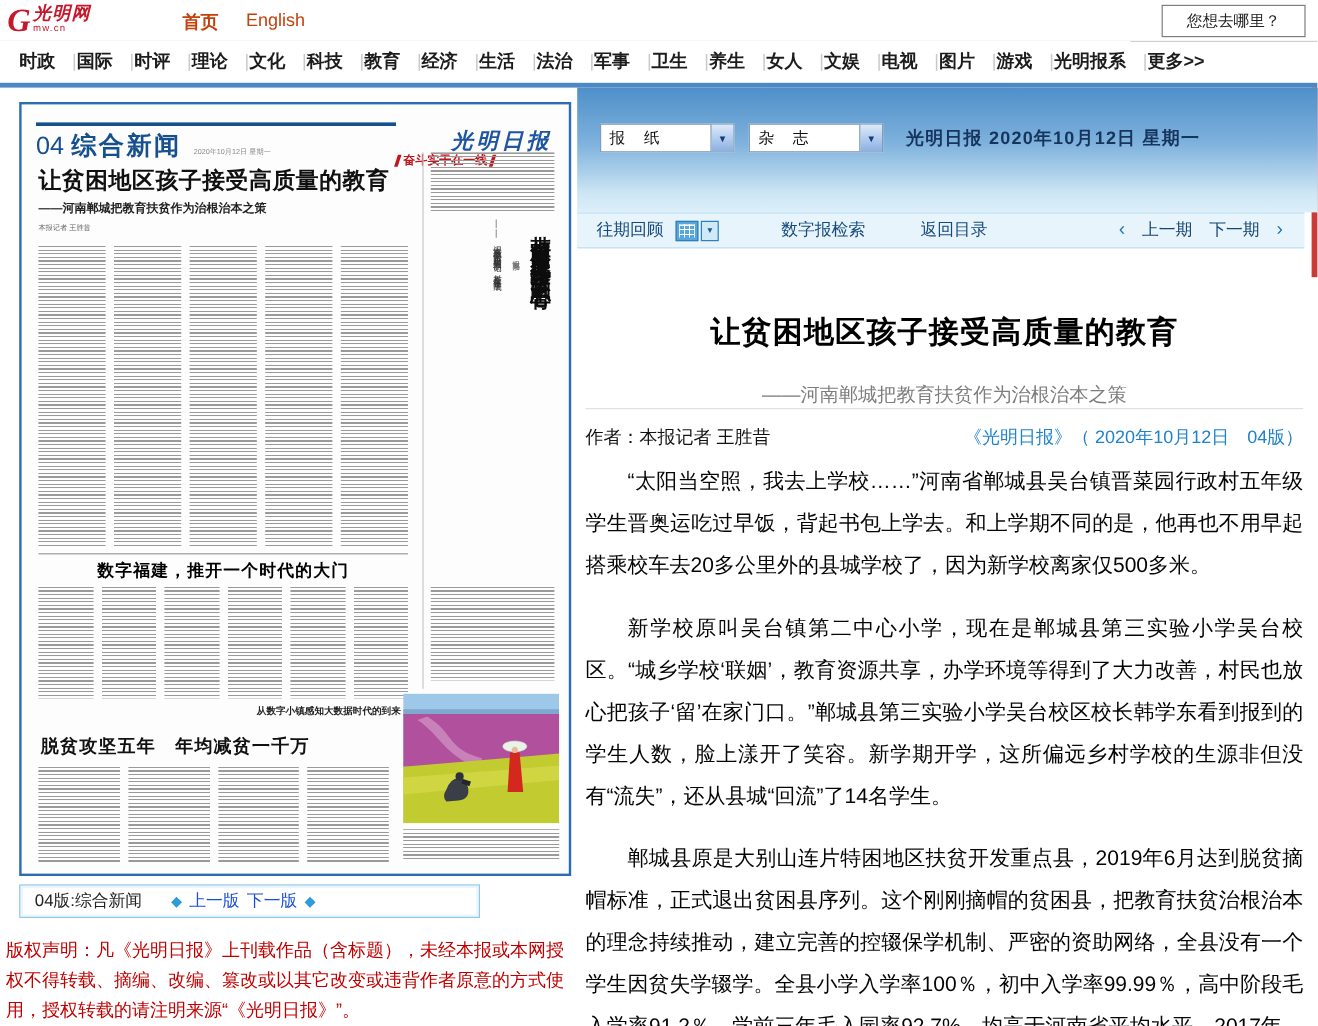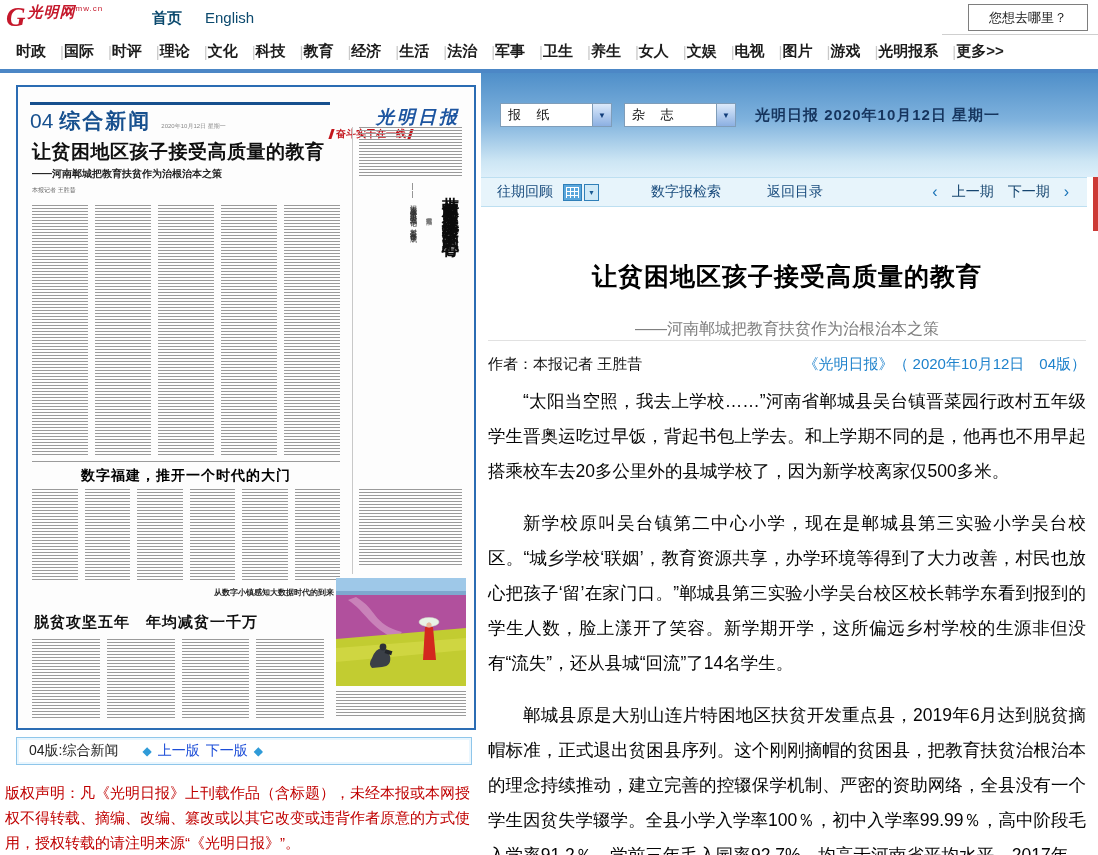--- a/index.html
+++ b/index.html
@@ -6,24 +6,24 @@
   body{
     width:1098px;height:855px;position:relative;overflow:hidden;
     background:#ffffff;
     font-family:"Liberation Sans","DejaVu Sans",sans-serif;
     -webkit-font-smoothing:antialiased;
   }
   
   .topbar{position:absolute;left:0;top:0;width:1098px;height:34px;background:#fff;border-bottom:1px solid #cfcfcf;}
   .logo{position:absolute;left:6px;top:2px;display:flex;align-items:flex-start;cursor:pointer;}
   .logo-g{color:#c5182b;font-size:27px;font-weight:bold;font-family:"Liberation Serif","DejaVu Serif",serif;font-style:italic;line-height:30px;}
-  .logo-stack{display:flex;margin-left:2px;margin-top:2px;}
+  .logo-stack{display:flex;flex-direction:column;margin-left:2px;margin-top:2px;}
   .logo-name{color:#c5182b;font-size:15px;font-weight:bold;font-style:italic;letter-spacing:1px;line-height:15px;}
   .logo-sub{color:#c5182b;font-size:8px;letter-spacing:1px;line-height:9px;}
-  .top-link{position:absolute;top:9px;color:#0c4a6e;font-size:15px;font-weight:bold;text-decoration:none;cursor:pointer;}
+  .top-link{position:absolute;top:9px;color:#c2410c;font-size:15px;font-weight:bold;text-decoration:none;cursor:pointer;}
   .top-home{left:152px;}
   .top-english{left:205px;font-weight:normal;}
   .searchbox{position:absolute;right:10px;top:4px;width:118px;height:25px;border:1px solid #7e7e7e;
     display:flex;align-items:center;justify-content:center;font-size:13px;color:#222;cursor:pointer;background:#fff;}
   
   .navbar{position:absolute;left:0;top:34px;width:942px;height:35px;background:#fff;
     display:flex;align-items:center;justify-content:space-between;box-sizing:border-box;padding:0 16px;}
   .nav-item{font-size:15px;font-weight:bold;color:#1c1c1c;white-space:nowrap;cursor:pointer;display:flex;align-items:center;}
   .nav-item:not(:last-child)::after{content:"|";color:#c9c9c9;font-weight:normal;margin-left:14px;}
   .navline{position:absolute;left:0;top:69px;width:1098px;height:4px;background:#4c87c6;}
@@ -58,21 +58,21 @@
   .np-right .tx-top{height:50px;background:repeating-linear-gradient(#9a9a9a 0 1px,transparent 1px 3px);margin-bottom:6px;}
   .vwrap{height:300px;display:flex;flex-direction:row;justify-content:flex-end;gap:6px;}
   .vsub{writing-mode:vertical-rl;font-size:7px;color:#333;letter-spacing:1px;height:290px;}
   .vby{writing-mode:vertical-rl;font-size:6px;color:#777;height:180px;margin-top:30px;}
   .vtitle{writing-mode:vertical-rl;font-size:17px;font-weight:bold;color:#0d0d0d;letter-spacing:3px;height:300px;}
   .np-right .tx-bot{height:78px;background:repeating-linear-gradient(#9a9a9a 0 1px,transparent 1px 3px);margin-top:6px;}
   .np-photo{position:absolute;left:318px;top:491px;width:130px;height:108px;}
   .np-caption{position:absolute;left:318px;top:604px;width:130px;height:26px;background:repeating-linear-gradient(#9a9a9a 0 1px,transparent 1px 3px);}
 
   
-  .pagerbox{position:absolute;left:16px;top:737px;width:456px;height:28px;border:1px solid #8fc6ea;
+  .pagerbox{position:absolute;left:16px;top:737px;width:384px;height:28px;border:1px solid #8fc6ea;
     box-shadow:inset 0 0 0 2px #e9f6fe;background:#fff;display:flex;align-items:center;box-sizing:border-box;padding-left:12px;font-size:14px;color:#222;}
   .pager-label{font-weight:normal;}
   .pager-nav{margin-left:24px;display:flex;align-items:center;gap:6px;}
   .diamond{color:#2f9bd8;font-size:12px;}
   .pager-link{color:#1d4ed8;font-size:14px;cursor:pointer;}
   .copyright{position:absolute;left:5px;top:780px;width:466px;color:#c00000;font-size:15px;line-height:25px;}
 
   
   .grad{position:absolute;left:481px;top:73px;width:653px;height:104px;
     background:linear-gradient(#4f8fc9,#7fb2dd 45%,#cde6f4 85%,#ddeffa);}

